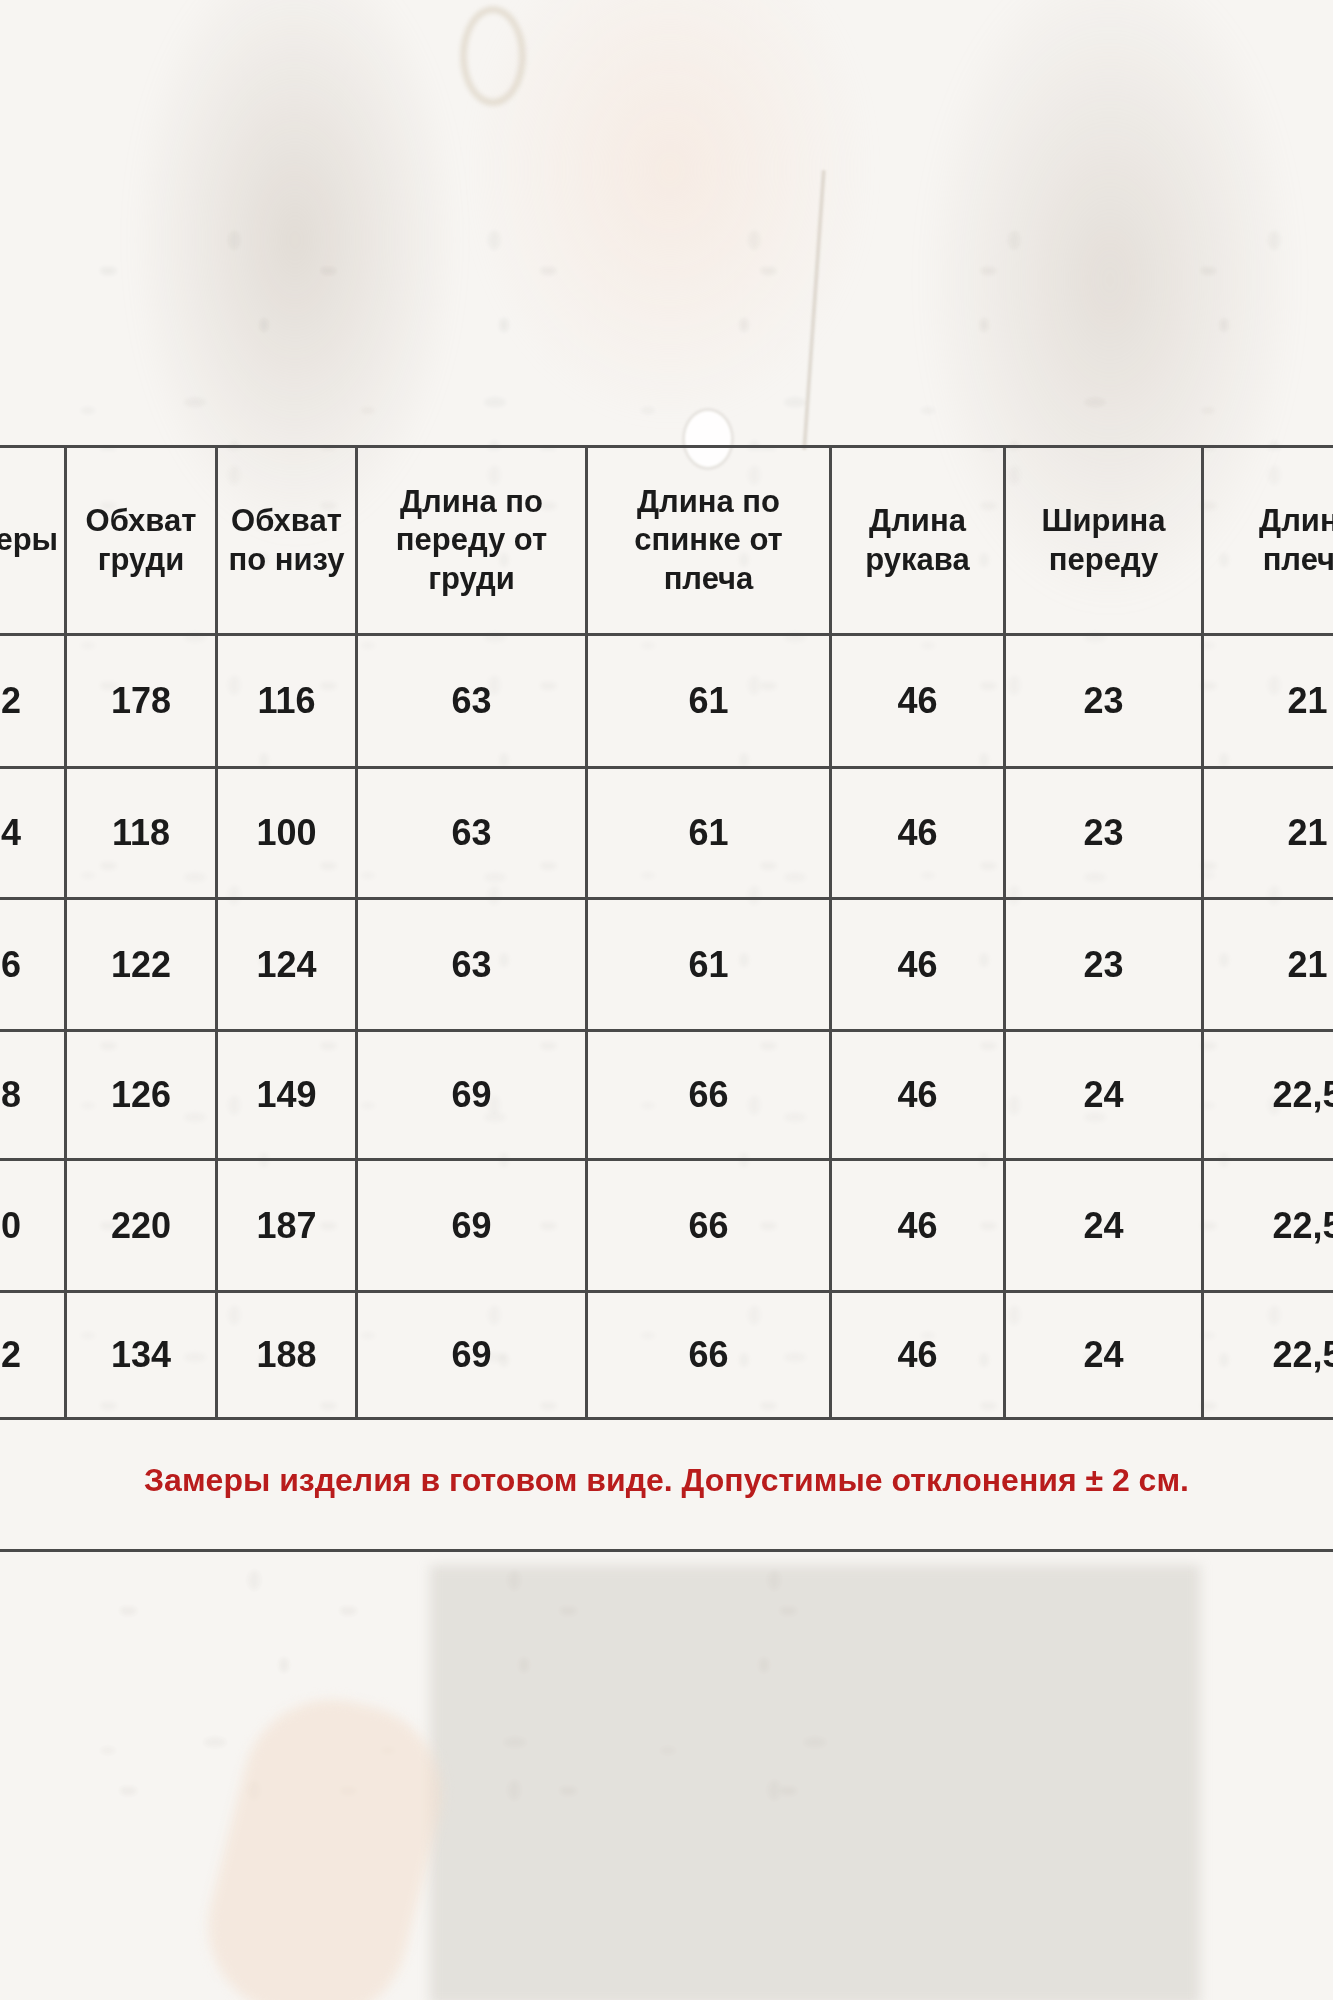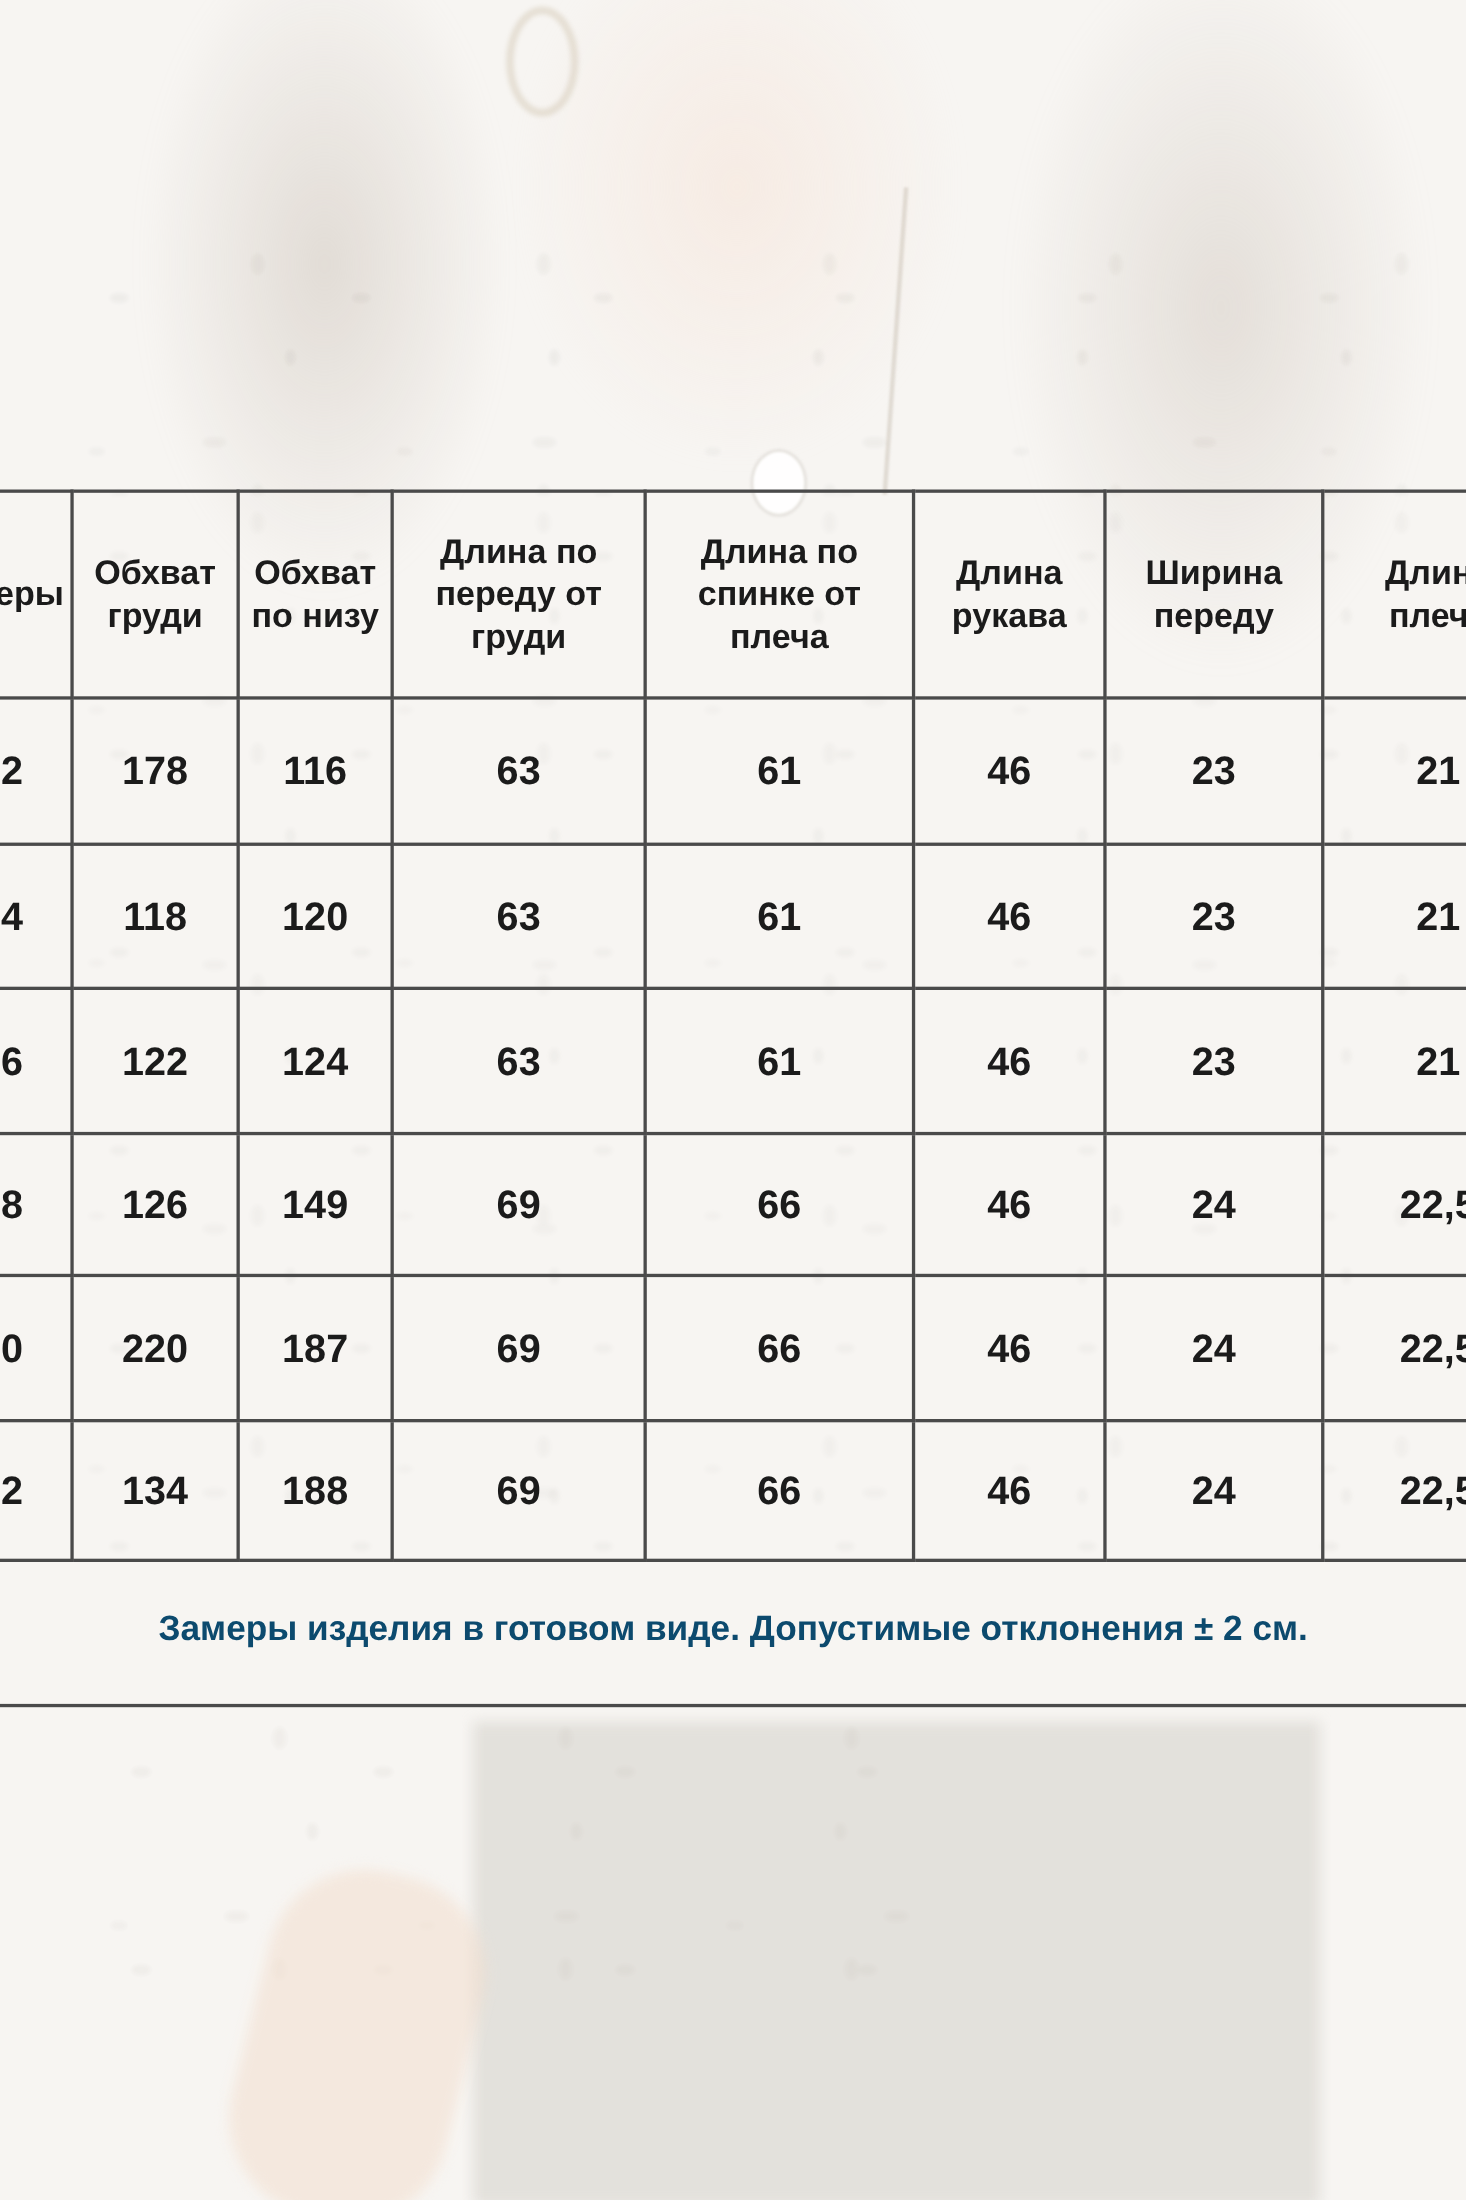--- a/index.html
+++ b/index.html
@@ -81,21 +81,21 @@
   col.c6 { width: 198px; } col.c7 { width: 210px; }
   .shift-head { display: inline-block; transform: translateX(8px); }
   .shift-num  { display: inline-block; transform: translateX(20px); }
 
   
   .note {
     position: absolute;
     left: 0; top: 1462px; width: 1333px;
     text-align: center;
     font-size: 32px; font-weight: bold;
-    color: #0c4a6e;
+    color: #b91c1c;
   }
   .bottom-rule {
     position: absolute;
     left: 0; top: 1549px; width: 1333px; height: 3px;
     background: #4a4a4a;
   }
 </style>
 </head>
 <body>
 
@@ -145,21 +145,21 @@
           <td><span>116</span></td>
           <td><span>63</span></td>
           <td><span>61</span></td>
           <td><span>46</span></td>
           <td><span>23</span></td>
           <td><span>21</span></td>
         </tr>
         <tr>
           <td><span class="shift-num">54</span></td>
           <td><span>118</span></td>
-          <td><span>120</span></td>
+          <td><span>100</span></td>
           <td><span>63</span></td>
           <td><span>61</span></td>
           <td><span>46</span></td>
           <td><span>23</span></td>
           <td><span>21</span></td>
         </tr>
         <tr>
           <td><span class="shift-num">56</span></td>
           <td><span>122</span></td>
           <td><span>124</span></td>

